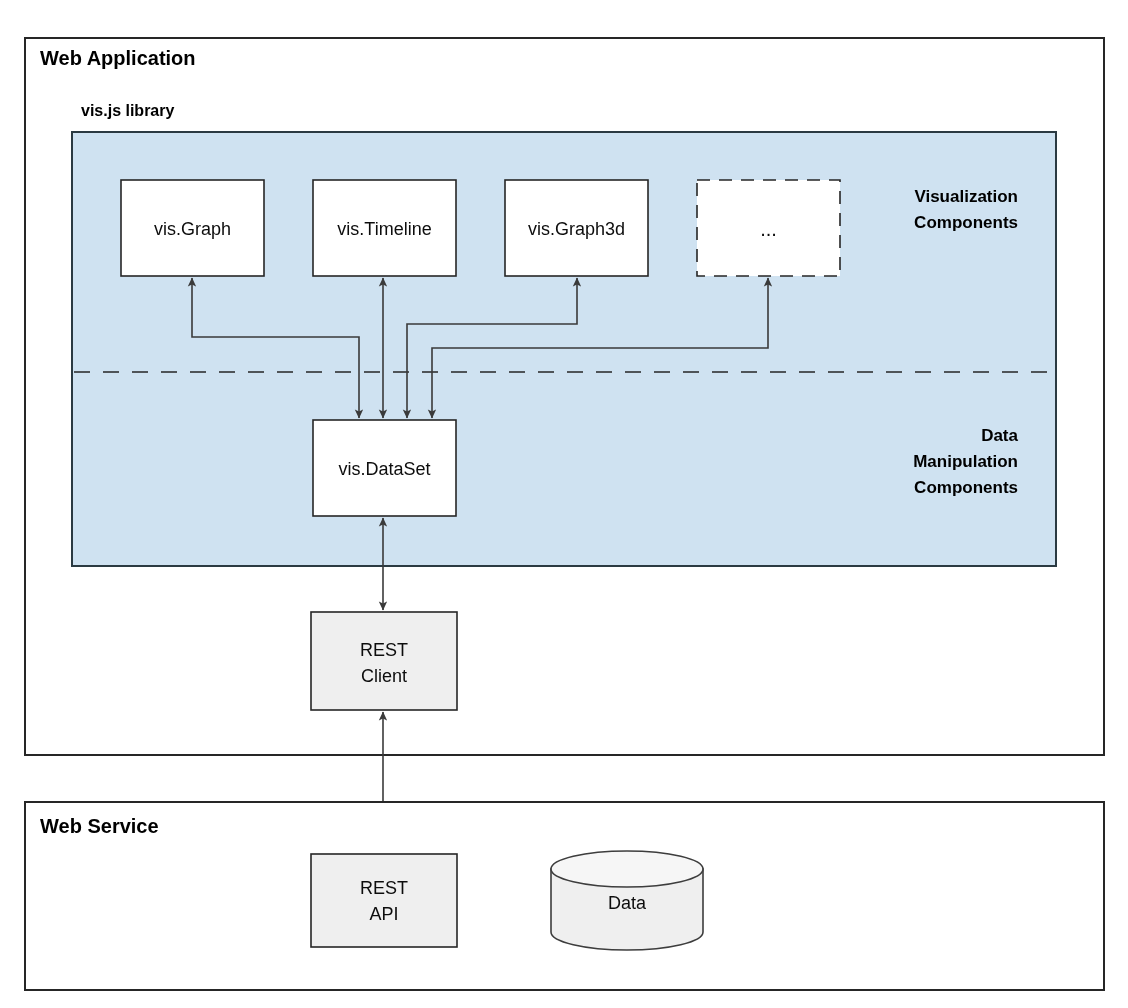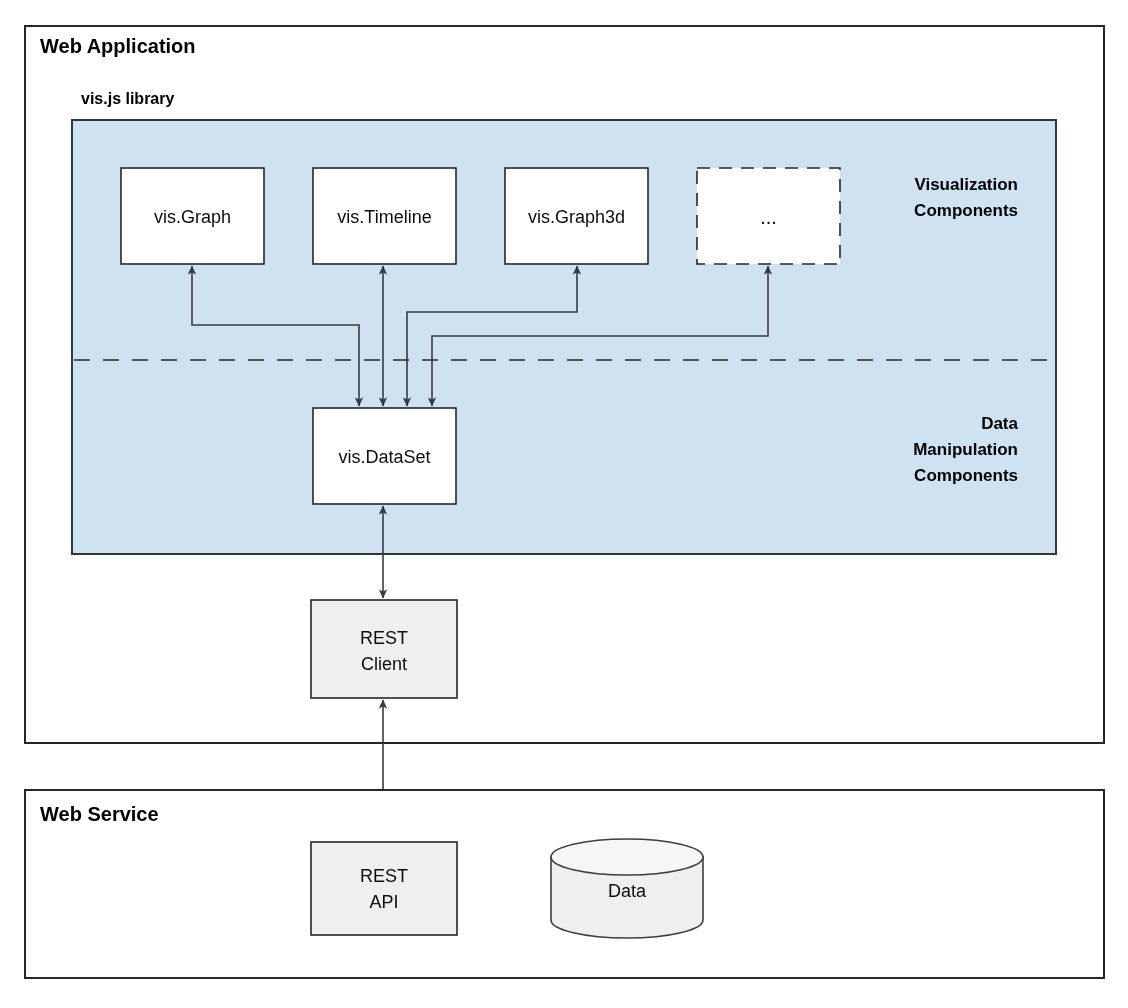--- a/index.html
+++ b/index.html
@@ -11,20 +11,21 @@
   body {
     width: 1128px;
     height: 1008px;
     font-family: "Liberation Sans", "DejaVu Sans", sans-serif;
     overflow: hidden;
   }
   #diagram-root {
     position: relative;
     width: 1128px;
     height: 784px;
+    margin-top: 12px;
   }
   svg#architecture-diagram {
     display: block;
     width: 1128px;
     height: 1008px;
   }
   .frame-rect {
     fill: #ffffff;
     stroke: #262626;
     stroke-width: 2;

